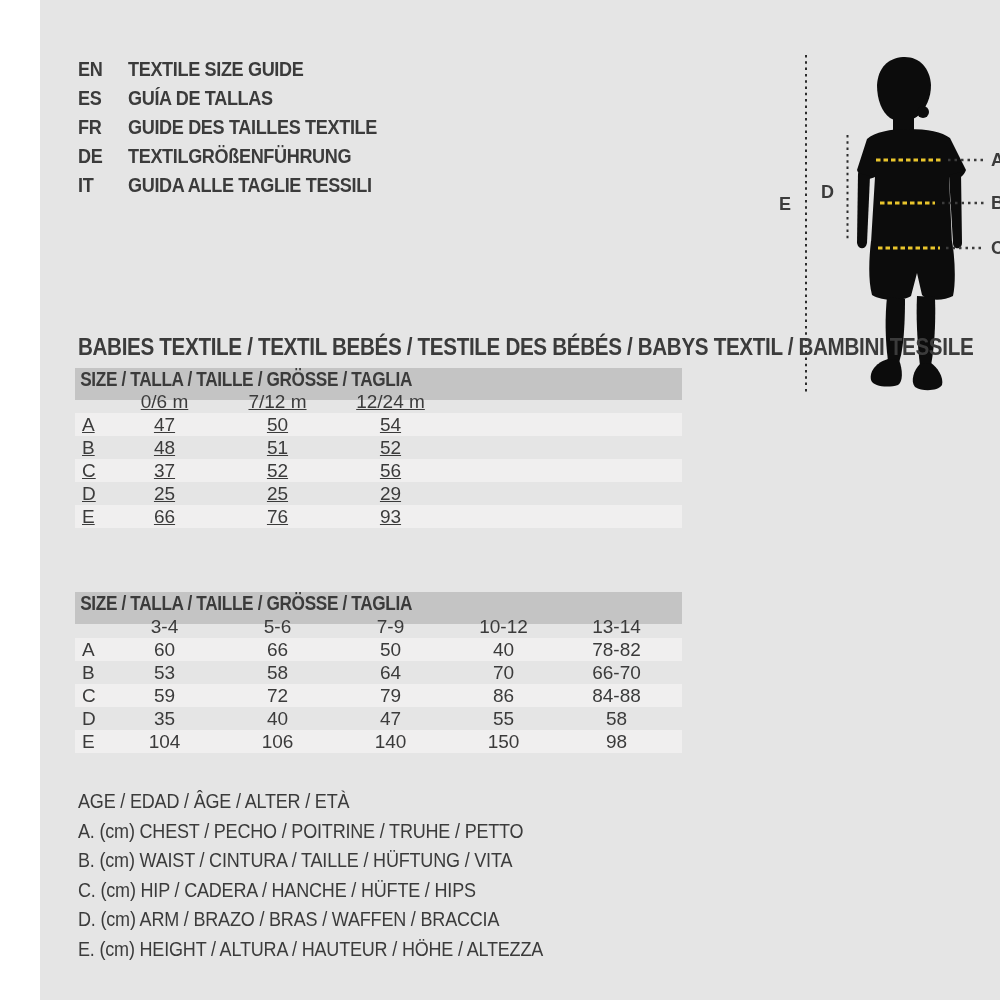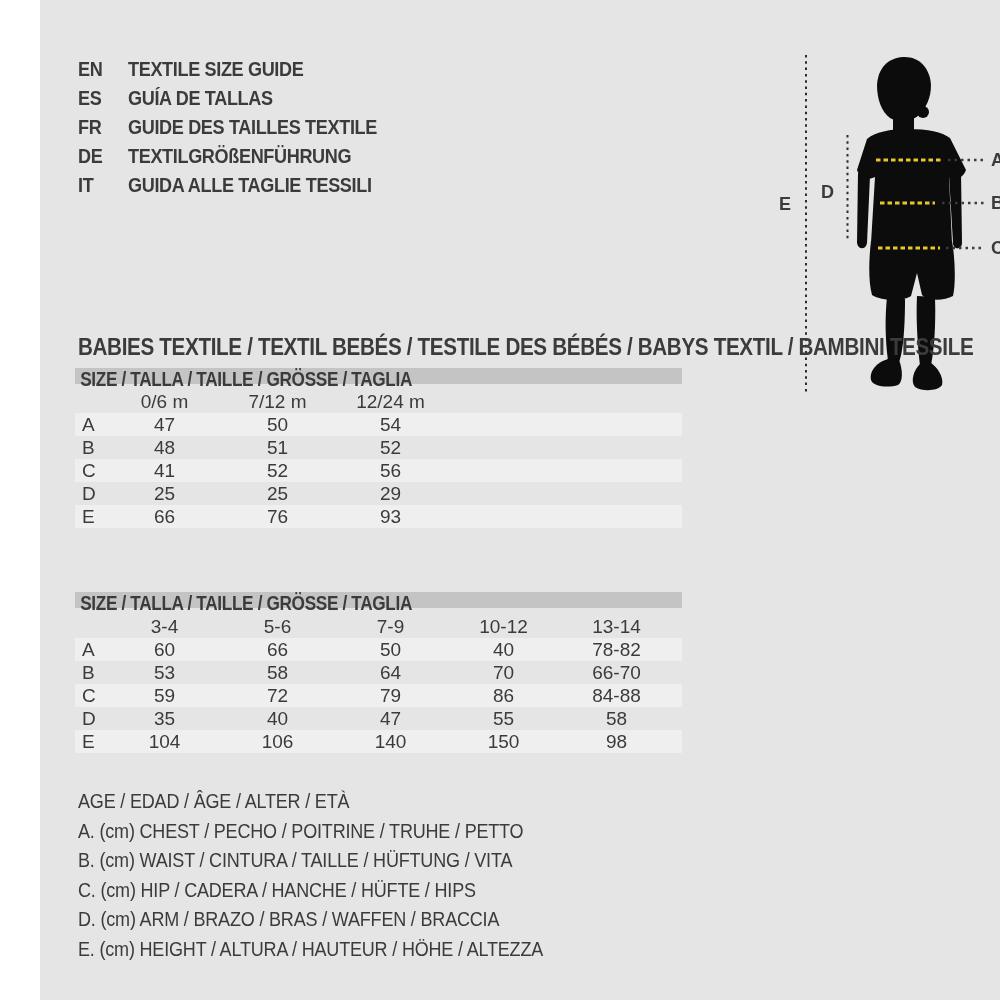--- a/index.html
+++ b/index.html
@@ -8,21 +8,21 @@
   .condensed{font-weight:700;letter-spacing:-0.4px;transform:scaleX(0.86);transform-origin:0 50%;
              white-space:nowrap;display:inline-block;}
   
   .lang-block{position:absolute;left:38px;top:54px;}
   .lang-row{height:29px;line-height:29px;font-size:21px;}
   .lang-code{display:inline-block;width:50px;vertical-align:top;}
   .lang-label{vertical-align:top;}
   
   .section-heading{position:absolute;left:38px;font-size:24px;line-height:22px;}
   
-  .size-bar{position:absolute;left:35px;width:607px;height:16px;background:#c4c4c4;
+  .size-bar{position:absolute;left:35px;width:607px;height:32px;background:#c4c4c4;
             line-height:22px;font-size:20px;padding:0;}
   .size-bar .condensed{padding-left:6px;}
   
   .size-table{position:absolute;left:35px;border-collapse:collapse;table-layout:fixed;
               width:607px;font-size:19px;color:#3b3b3b;}
   .size-table td{height:23px;padding:0;text-align:center;vertical-align:middle;line-height:23px;}
   .size-table tr.stripe td{background:#f0efef;}
   .size-table td.rl{text-align:left;padding-left:7px;}
   
   .legend{position:absolute;left:38px;top:787px;}
@@ -90,21 +90,21 @@
     <line x1="176" y1="208" x2="215" y2="208" stroke="#3b3b3b" stroke-width="2.4" stroke-dasharray="2.5 4"></line>
     <text x="221" y="214">C</text>
   </svg>
 
   <div class="section-heading" style="top:336px;">
     <span class="condensed">BABIES TEXTILE / TEXTIL BEBÉS / TESTILE DES BÉBÉS / BABYS TEXTIL / BAMBINI TESSILE</span>
   </div>
   <div class="size-bar" style="top:368px;">
     <span class="condensed">SIZE / TALLA / TAILLE / GRÖSSE / TAGLIA</span>
   </div>
-  <table class="size-table" style="top:390px;">
+  <table class="size-table" style="top:390px;text-decoration:underline;">
       <colgroup>
         <col style="width:33px">
         <col style="width:113px">
         <col style="width:113px">
         <col style="width:113px">
         <col>
       </colgroup>
       <tbody>
         <tr>
           <td></td>
@@ -122,21 +122,21 @@
         </tr>
         <tr>
           <td class="rl">B</td>
           <td>48</td>
           <td>51</td>
           <td>52</td>
           <td></td>
         </tr>
         <tr class="stripe">
           <td class="rl">C</td>
-          <td>41</td>
+          <td>37</td>
           <td>52</td>
           <td>56</td>
           <td></td>
         </tr>
         <tr>
           <td class="rl">D</td>
           <td>25</td>
           <td>25</td>
           <td>29</td>
           <td></td>

